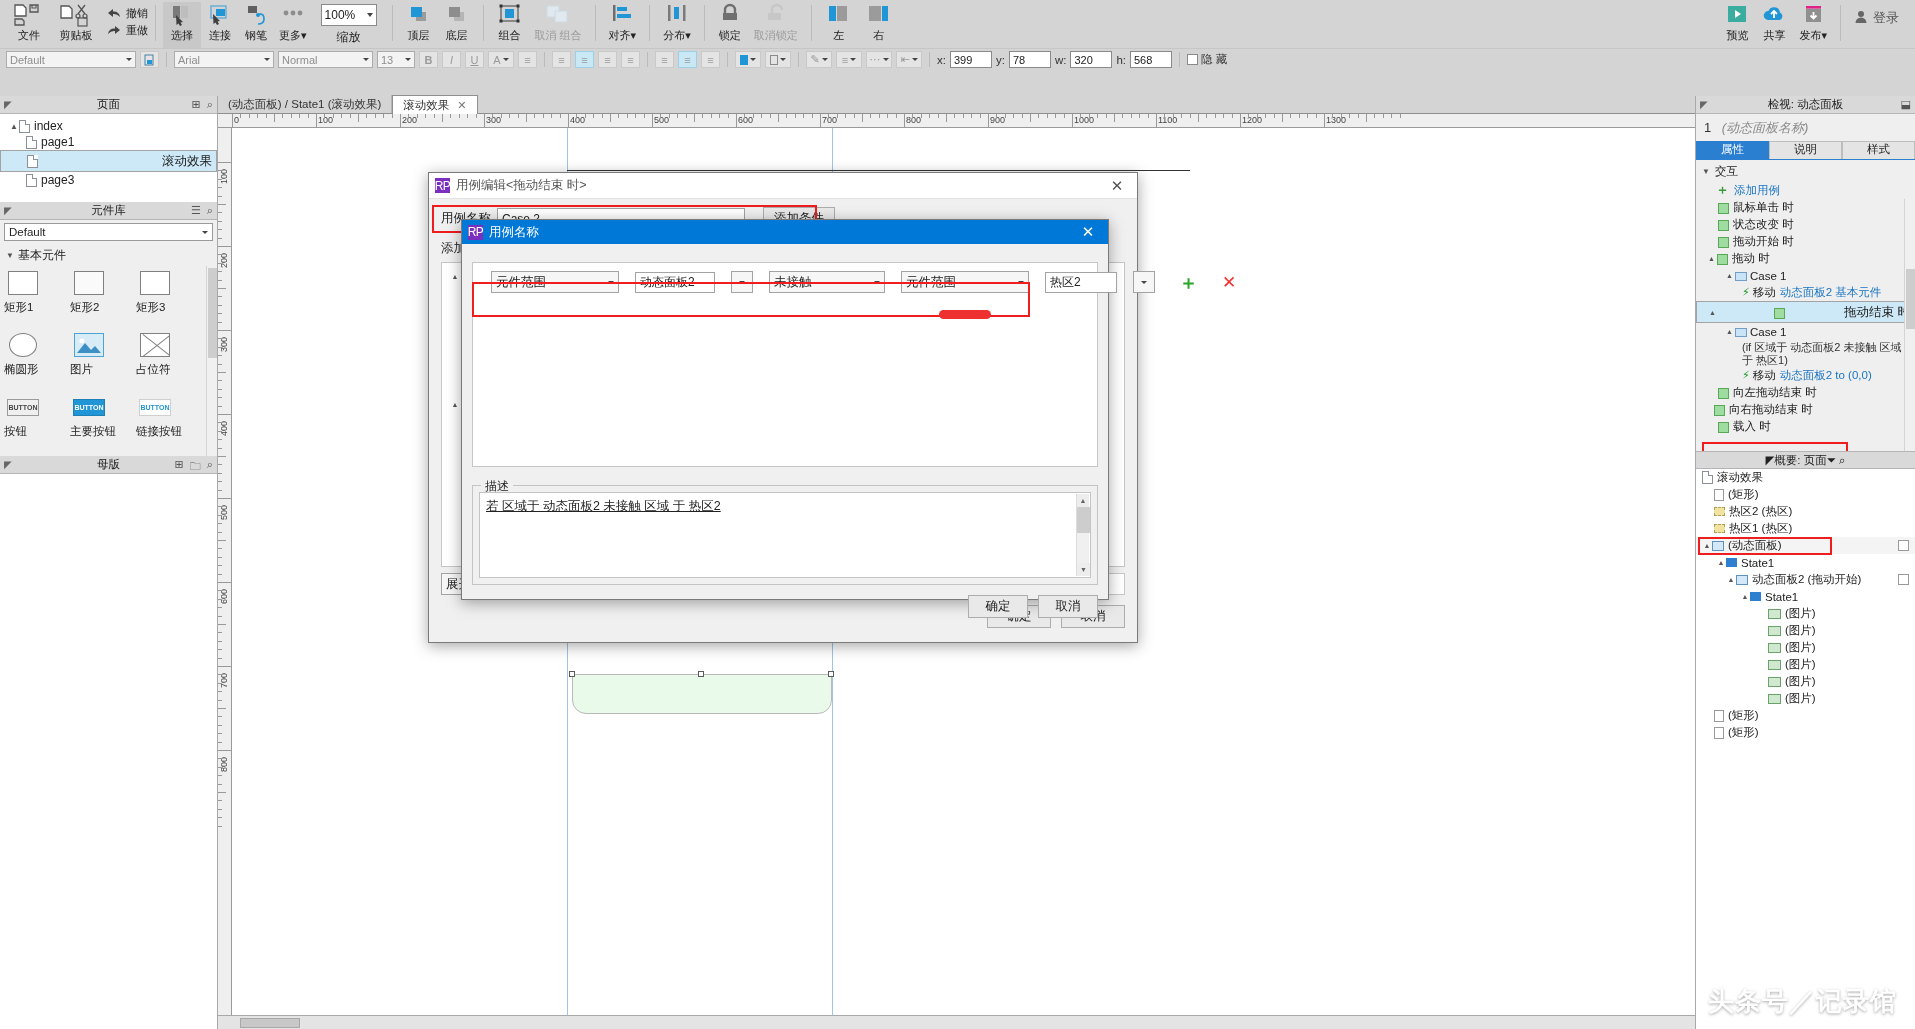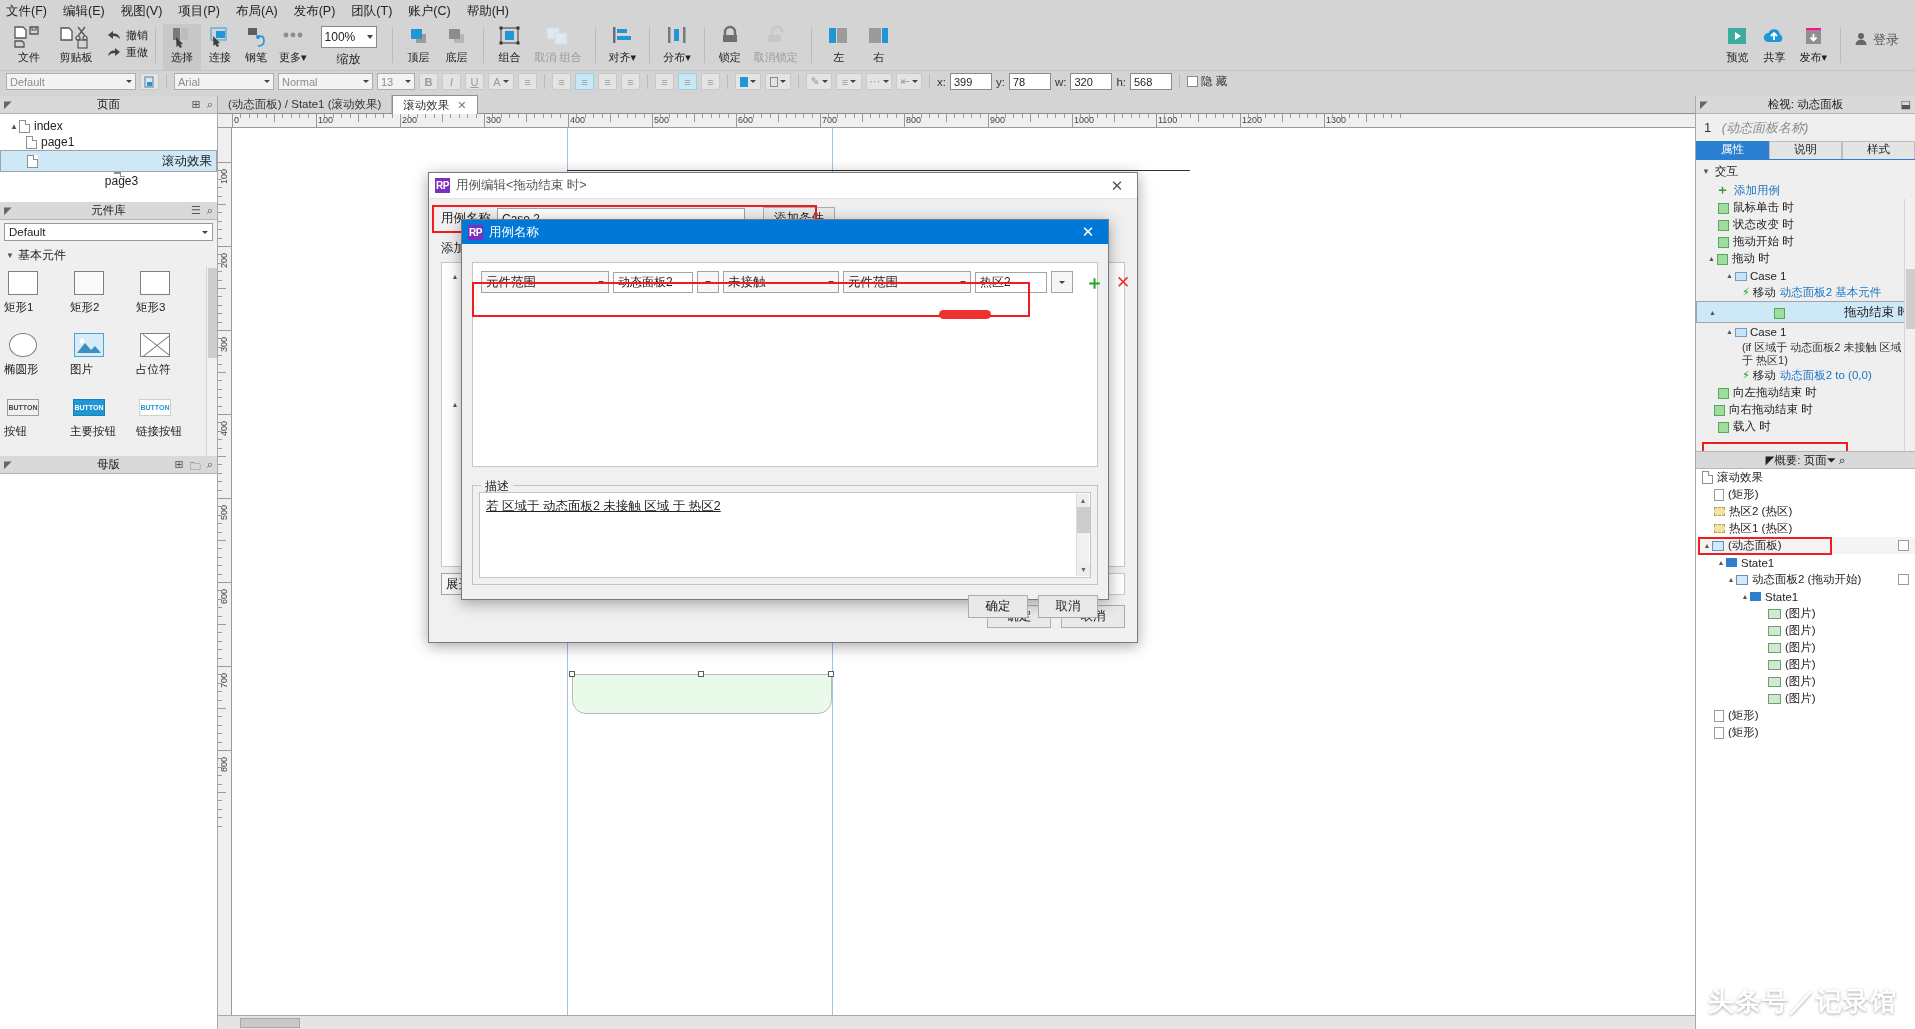--- a/index.html
+++ b/index.html
@@ -130,21 +130,21 @@
   .oico-dp{width:12px;height:10px;background:#d4e8f7;border:1px solid #5c92c2;display:inline-block;margin-right:4px;}
   .oico-st{width:11px;height:9px;background:#2f7fd0;display:inline-block;margin-right:4px;}
   .oico-img{width:13px;height:10px;background:#cfe8cf;border:1px solid #6aa36a;display:inline-block;margin-right:4px;}
   .eye{position:absolute;right:6px;width:11px;height:11px;border:1px solid #9a9a9a;background:#fff;}
 
   
   .dlg { position:absolute; background:#f0f0f0; border:1px solid #7a7a7a; box-shadow:0 3px 14px rgba(0,0,0,.35);}
   .dlg-title { height:26px; display:flex; align-items:center; padding:0 6px; }
   .dlg-title.light { background:#fff; border-bottom:1px solid #e2e2e2;}
   .dlg-title.blue { background:#0078d7; color:#fff; }
-  .rp-badge { width:15px;height:15px;background:#7b2fbe;color:#fff;font-size:10px;font-weight:bold;display:flex;align-items:center;justify-content:center;margin-right:6px; letter-spacing:-0.5px;}
+  .rp-badge { width:15px;height:15px;background:#7b2fbe;color:#fff;font-size:12px;font-weight:normal;display:flex;align-items:center;justify-content:center;margin-right:6px; letter-spacing:-0.5px;}
   .dlg-title .t { font-size:12.5px; color:#555;}
   .dlg-title.blue .t{color:#fff;}
   .dlg-x { margin-left:auto; width:28px;height:24px;display:flex;align-items:center;justify-content:center;font-size:15px;color:#555;}
   .dlg-title.blue .dlg-x{color:#fff;}
   .dlg-body { padding:8px 10px; }
   .row { display:flex; align-items:center; gap:6px; }
   .lbl12 { font-size:12.5px; color:#222; }
   .inp { height:21px; border:1px solid #a3a3a3; background:#fff; font-size:12px; display:flex; align-items:center; padding:0 4px;}
   .btn { height:23px; min-width:70px; border:1px solid #adadad; background:#e9e9e9; font-size:12.5px; display:flex; align-items:center; justify-content:center; padding:0 10px;}
   .sel { height:22px; border:1px solid #a3a3a3; background:#f6f6f6; display:flex; align-items:center; justify-content:space-between; padding:0 4px; font-size:12.5px;}
@@ -159,31 +159,20 @@
   .vsb .th{position:absolute;top:13px;left:0;width:13px;height:26px;background:#cdcdcd;}
   .plusbtn{color:#2aa52a;font-size:19px;font-weight:bold;line-height:1;}
   .xbtn{color:#e33;font-size:17px;font-weight:bold;line-height:1;}
   .wm { position:absolute; right:18px; bottom:10px; font-size:26px; color:#fff; font-weight:bold; letter-spacing:1px; text-shadow:0 1px 3px rgba(0,0,0,.35);}
 </style>
 </head>
 <body>
 
 <div class="app">
 
-  <div class="menubar">
-    <span class="mi">文件(F)</span>
-    <span class="mi">编辑(E)</span>
-    <span class="mi">视图(V)</span>
-    <span class="mi">项目(P)</span>
-    <span class="mi">布局(A)</span>
-    <span class="mi">发布(P)</span>
-    <span class="mi">团队(T)</span>
-    <span class="mi">账户(C)</span>
-    <span class="mi">帮助(H)</span>
-  </div>
 
   <div class="toolbar">
 
     <div class="tb-item">
       <div class="ico">
         <svg width="34" height="24" viewBox="0 0 34 24">
           <path d="M3 2h8l3 3v8H3z" fill="#fff" stroke="#555" stroke-width="1.3"></path>
           <path d="M18 2h8v7h-8z" fill="none" stroke="#555" stroke-width="1.3"></path>
           <path d="M20 2v3h4V2" fill="none" stroke="#555" stroke-width="1.1"></path>
           <path d="M3 16h7l2 2v4H3z" fill="none" stroke="#555" stroke-width="1.3"></path>
@@ -544,21 +533,21 @@
           <span>index</span>
         </div>
         <div class="tnode" style="padding-left:26px;">
           <span class="pgico"></span>
           <span>page1</span>
         </div>
         <div class="tnode sel" style="padding-left:26px;">
           <span class="pgico"></span>
           <span>滚动效果</span>
         </div>
-        <div class="tnode" style="padding-left:26px;flex-direction:column;">
+        <div class="tnode" style="padding-left:26px;">
           <span class="pgico"></span>
           <span>page3</span>
         </div>
       </div>
 
       <div class="widgets">
         <div class="panel-hdr">
           <span class="lefticon">◤</span>
           <span>元件库</span>
           <span class="righticons">
@@ -1169,21 +1158,21 @@
   <div class="dlg" style="left:461px; top:219px; width:648px; height:381px;">
     <div class="dlg-title blue" style="height:24px;">
       <span class="rp-badge">RP</span>
       <span class="t">用例名称</span>
       <span class="dlg-x">✕</span>
     </div>
     <div class="dlg-body" style="padding:8px 10px;">
 
 
       <div class="panel-white" style="margin-top:10px;height:205px;position:relative;">
-        <div class="row" style="position:absolute;left:8px;top:8px;gap:4px;align-items:center;">
+        <div class="row" style="position:absolute;left:18px;top:8px;gap:16px;align-items:center;">
           <div class="sel" style="width:128px;">
             <span>元件范围</span>
             <span class="caret sm"></span>
           </div>
           <div class="inp" style="width:80px;">
             <span>动态面板2</span>
           </div>
           <div class="sel" style="width:22px;padding:0;justify-content:center;">
             <span class="caret sm"></span>
           </div>

